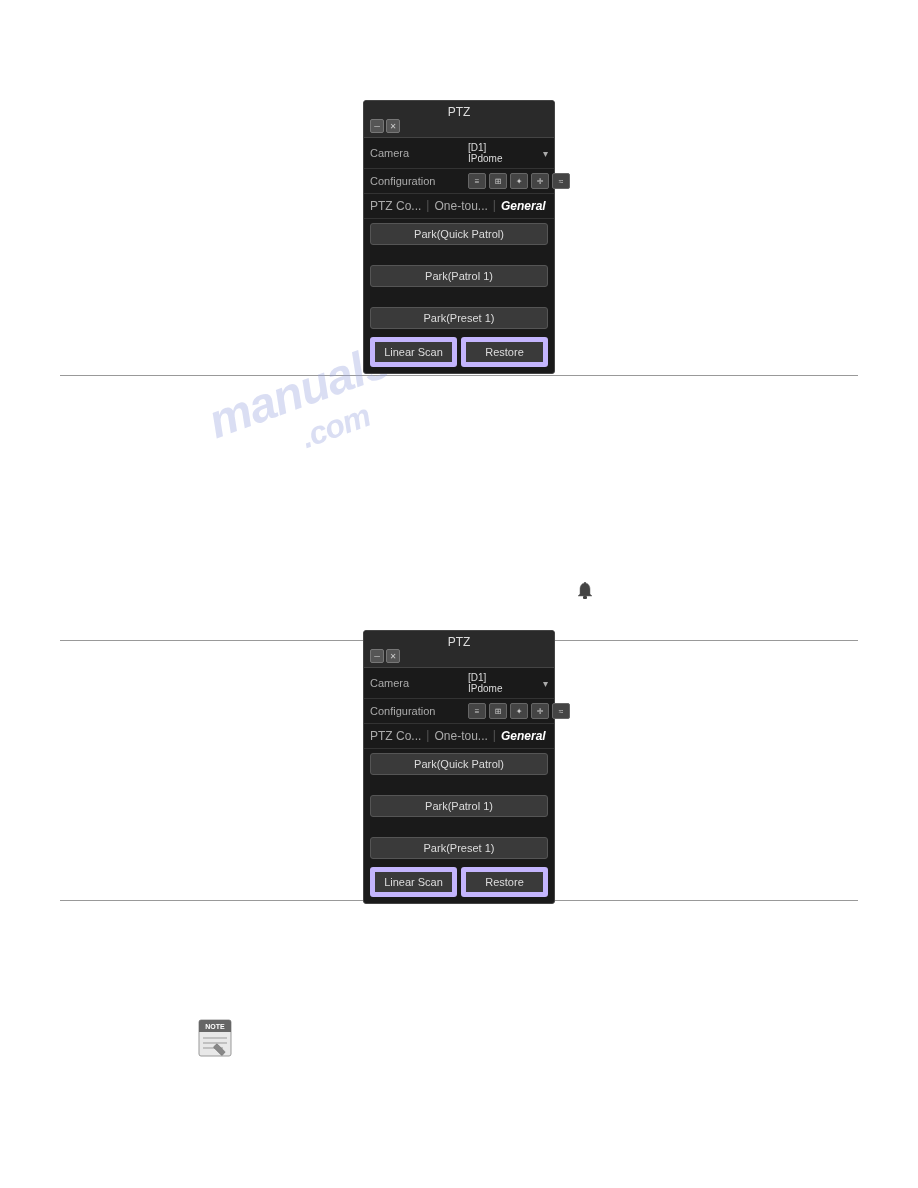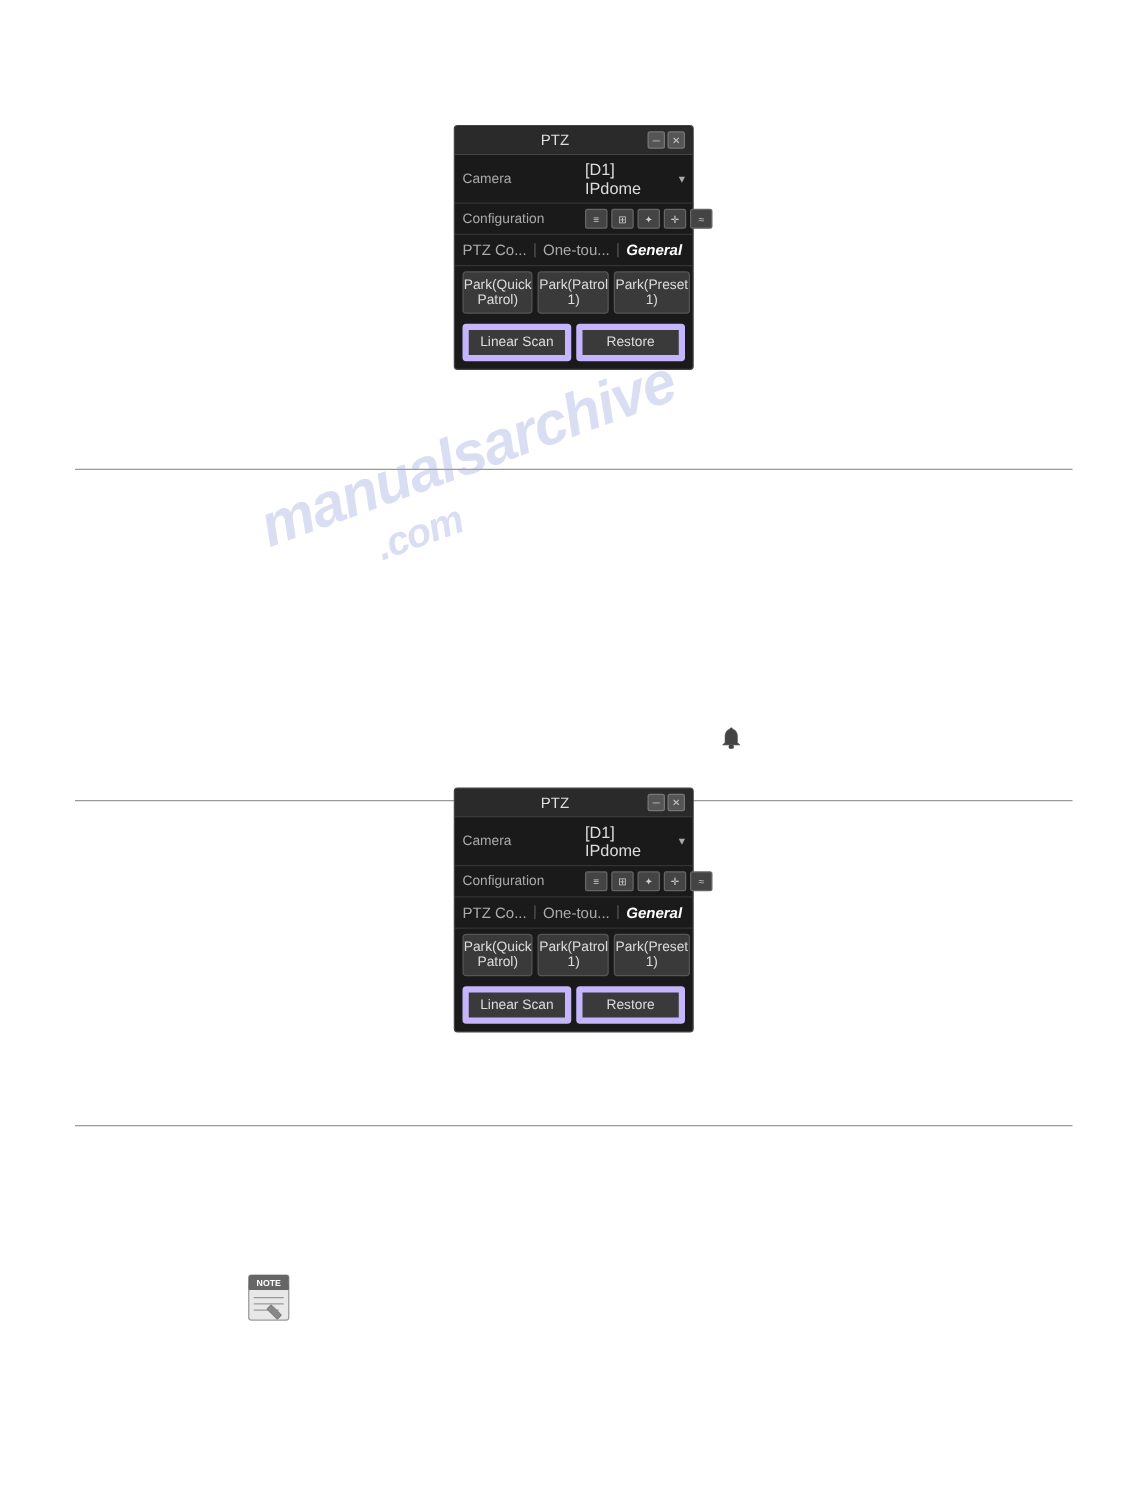--- a/index.html
+++ b/index.html
@@ -40,20 +40,21 @@
       font-size: 12px;
     }
 
     .ptz-titlebar {
       background: #2a2a2a;
       padding: 4px 6px;
       display: flex;
       justify-content: space-between;
       border-bottom: 1px solid #444;
       border-radius: 3px 3px 0 0;
+      flex-direction: column;
     }
 
     .ptz-title {
       color: #ddd;
       font-size: 12px;
       font-weight: normal;
       flex: 1;
       text-align: center;
     }
 
@@ -86,21 +87,21 @@
 
     .ptz-label {
       color: #aaa;
       font-size: 11px;
       width: 72px;
       flex-shrink: 0;
     }
 
     .ptz-value {
       color: #ddd;
-      font-size: 13px;
+      font-size: 10px;
       flex: 1;
     }
 
     .ptz-dropdown-arrow {
       color: #aaa;
       font-size: 10px;
     }
 
     .ptz-config-icons {
       display: flex;
@@ -145,22 +146,22 @@
     }
 
     .ptz-tab-separator {
       color: #555;
       margin: 0 1px;
     }
 
     .ptz-buttons {
       padding: 4px 6px;
       display: flex;
-      flex-direction: row;
-      gap: 4px;
+      flex-direction: column;
+      gap: 20px;
     }
 
     .ptz-action-btn {
       background: #3a3a3a;
       border: 1px solid #555;
       border-radius: 3px;
       color: #ddd;
       font-size: 11px;
       padding: 4px 0;
       text-align: center;

